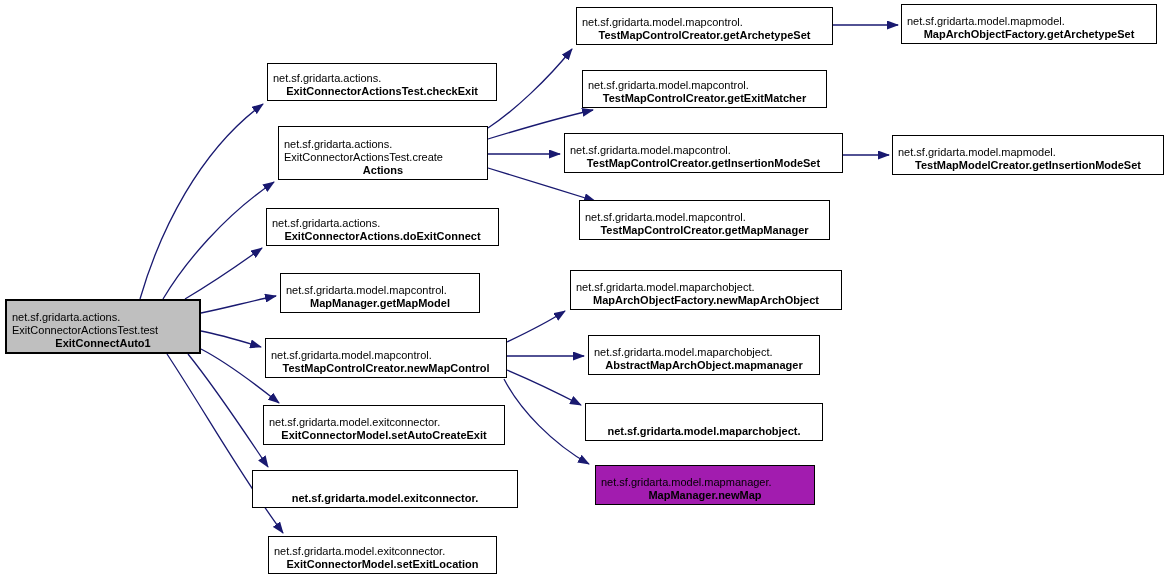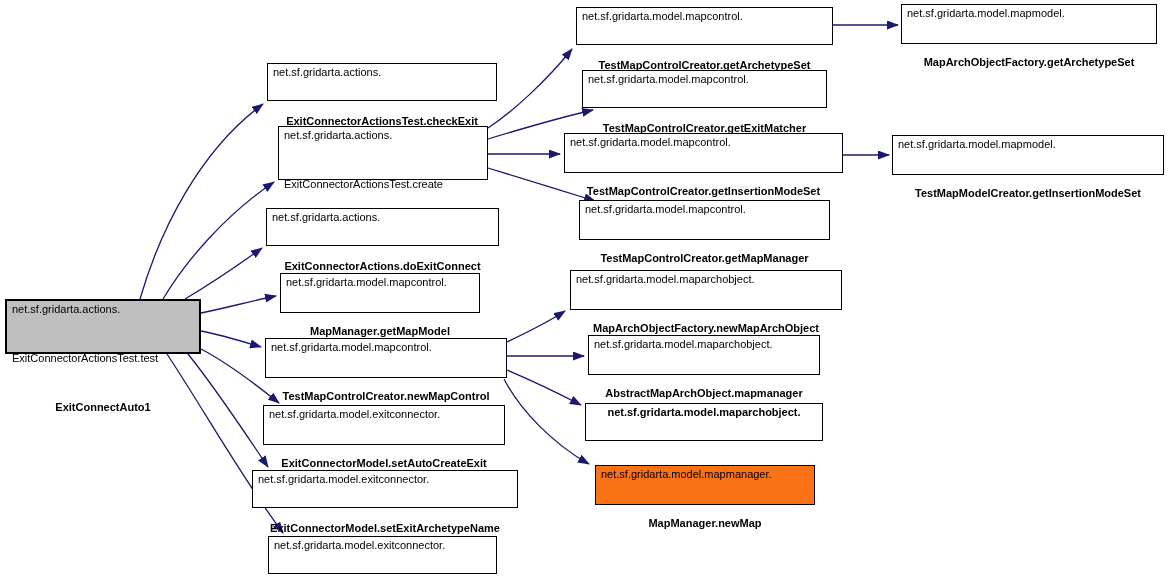--- a/index.html
+++ b/index.html
@@ -25,27 +25,26 @@
     fill: none;
     stroke-width: 1.3px;
   }
   .node {
     position: absolute;
     box-sizing: border-box;
     border: 1px solid #000000;
     background: #ffffff;
     display: flex;
     flex-direction: column;
-    justify-content: flex-start;
+    justify-content: flex-end;
     font-size: 11px;
     line-height: 13px;
     color: #000000;
     padding: 2px 5px;
     cursor: pointer;
-    gap: 36px;
   }
   .node.root {
     border-width: 2px;
   }
   .node .line {
     text-align: left;
     white-space: nowrap;
   }
   .node .line:last-child {
     text-align: center;
@@ -107,21 +106,20 @@
       <div class="node" style="left: 265px; top: 338px; width: 242px; height: 40px; background: rgb(255, 255, 255); border-color: rgb(0, 0, 0);">
         <div class="line">net.sf.gridarta.model.mapcontrol.</div>
         <div class="line">TestMapControlCreator.newMapControl</div>
       </div>
       <div class="node" style="left: 263px; top: 405px; width: 242px; height: 40px; background: rgb(255, 255, 255); border-color: rgb(0, 0, 0);">
         <div class="line">net.sf.gridarta.model.exitconnector.</div>
         <div class="line">ExitConnectorModel.setAutoCreateExit</div>
       </div>
       <div class="node" style="left: 252px; top: 470px; width: 266px; height: 38px; background: rgb(255, 255, 255); border-color: rgb(0, 0, 0);">
         <div class="line">net.sf.gridarta.model.exitconnector.</div>
-        <div class="line">ExitConnectorModel.setExitArchetypeName</div>
       </div>
       <div class="node" style="left: 268px; top: 536px; width: 229px; height: 38px; background: rgb(255, 255, 255); border-color: rgb(0, 0, 0);">
         <div class="line">net.sf.gridarta.model.exitconnector.</div>
         <div class="line">ExitConnectorModel.setExitLocation</div>
       </div>
       <div class="node" style="left: 576px; top: 7px; width: 257px; height: 38px; background: rgb(255, 255, 255); border-color: rgb(0, 0, 0);">
         <div class="line">net.sf.gridarta.model.mapcontrol.</div>
         <div class="line">TestMapControlCreator.getArchetypeSet</div>
       </div>
       <div class="node" style="left: 582px; top: 70px; width: 245px; height: 38px; background: rgb(255, 255, 255); border-color: rgb(0, 0, 0);">
@@ -140,21 +138,21 @@
         <div class="line">net.sf.gridarta.model.maparchobject.</div>
         <div class="line">MapArchObjectFactory.newMapArchObject</div>
       </div>
       <div class="node" style="left: 588px; top: 335px; width: 232px; height: 40px; background: rgb(255, 255, 255); border-color: rgb(0, 0, 0);">
         <div class="line">net.sf.gridarta.model.maparchobject.</div>
         <div class="line">AbstractMapArchObject.mapmanager</div>
       </div>
       <div class="node" style="left: 585px; top: 403px; width: 238px; height: 38px; background: rgb(255, 255, 255); border-color: rgb(0, 0, 0);">
         <div class="line">net.sf.gridarta.model.maparchobject.</div>
       </div>
-      <div class="node" style="left: 595px; top: 465px; width: 220px; height: 40px; background: #f97316; border-color: rgb(0, 0, 0);">
+      <div class="node" style="left: 595px; top: 465px; width: 220px; height: 40px; background: #a21caf; border-color: rgb(0, 0, 0);">
         <div class="line">net.sf.gridarta.model.mapmanager.</div>
         <div class="line">MapManager.newMap</div>
       </div>
       <div class="node" style="left: 901px; top: 4px; width: 256px; height: 40px; background: rgb(255, 255, 255); border-color: rgb(0, 0, 0);">
         <div class="line">net.sf.gridarta.model.mapmodel.</div>
         <div class="line">MapArchObjectFactory.getArchetypeSet</div>
       </div>
       <div class="node" style="left: 892px; top: 135px; width: 272px; height: 40px; background: rgb(255, 255, 255); border-color: rgb(0, 0, 0);">
         <div class="line">net.sf.gridarta.model.mapmodel.</div>
         <div class="line">TestMapModelCreator.getInsertionModeSet</div>

